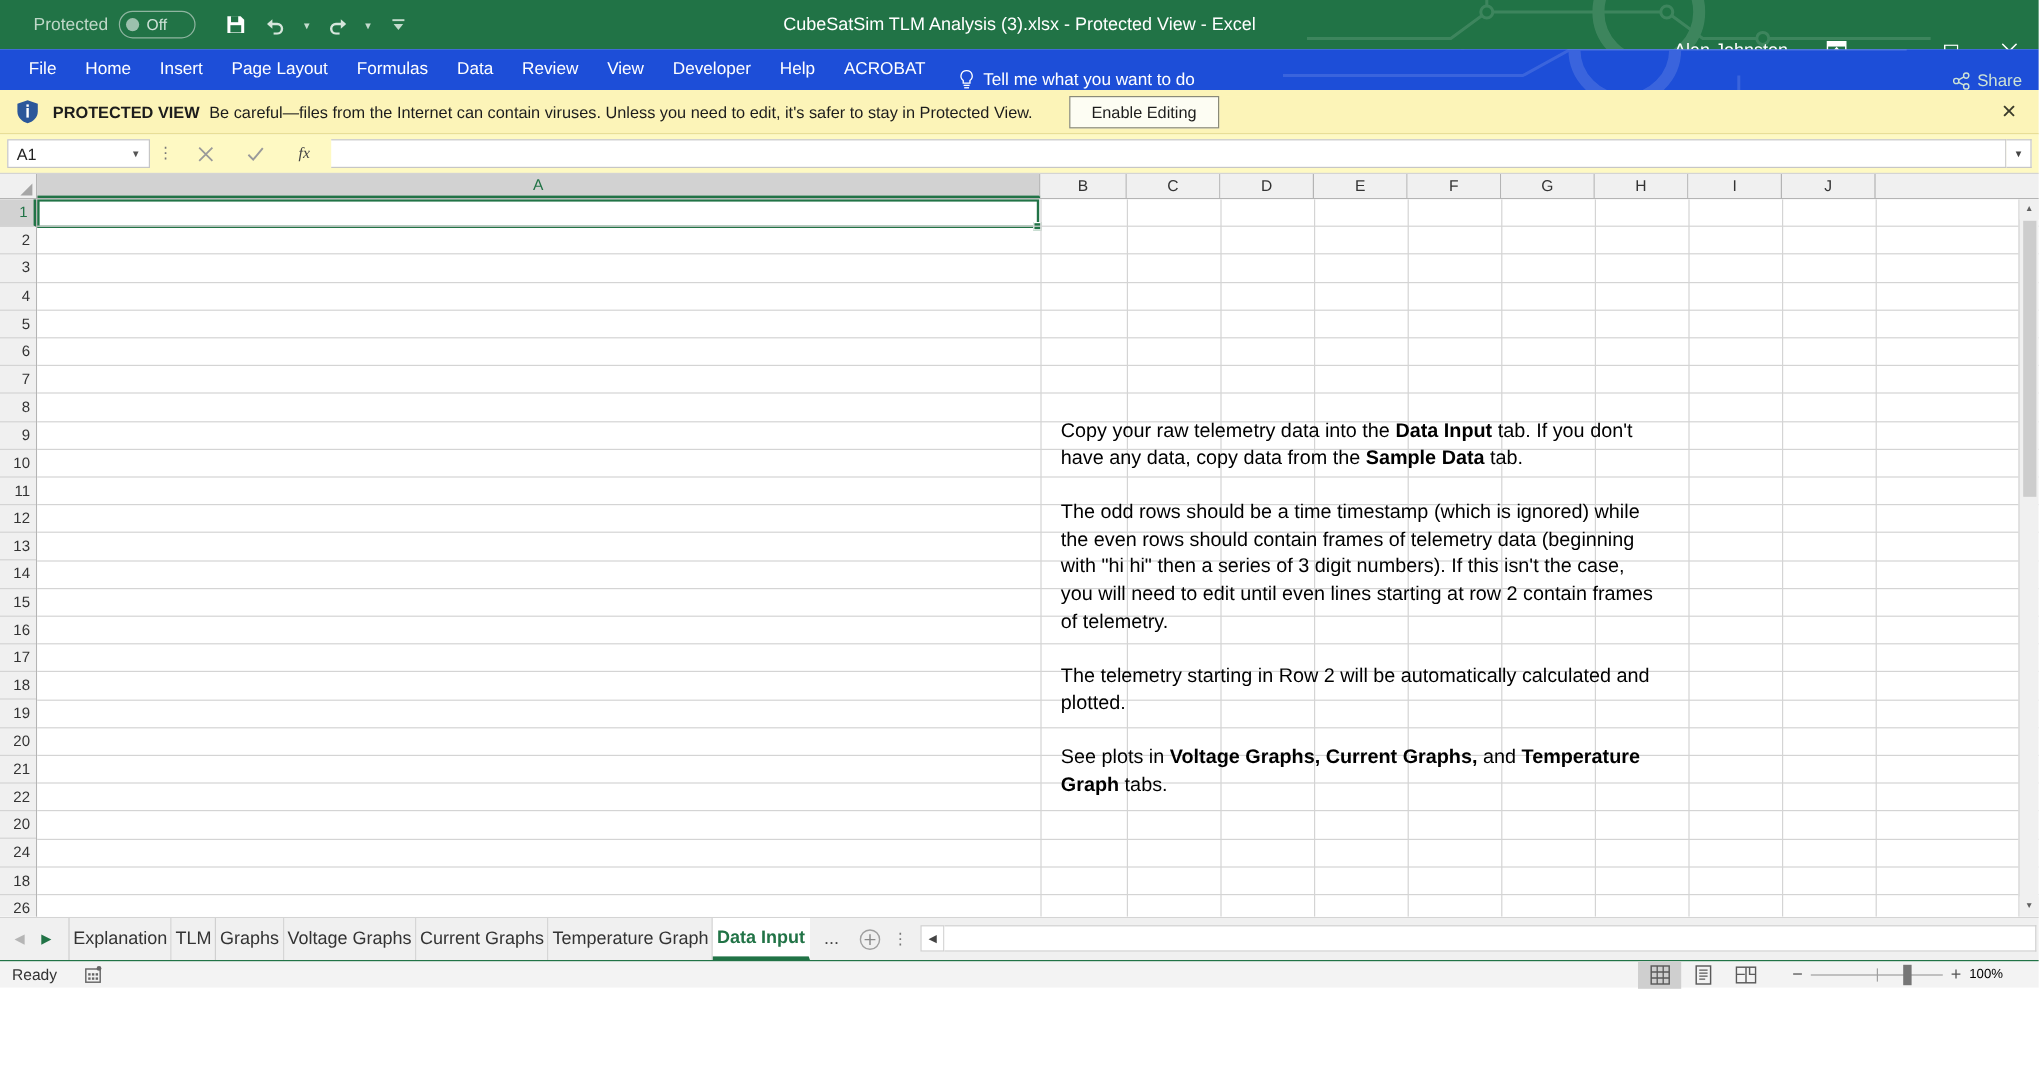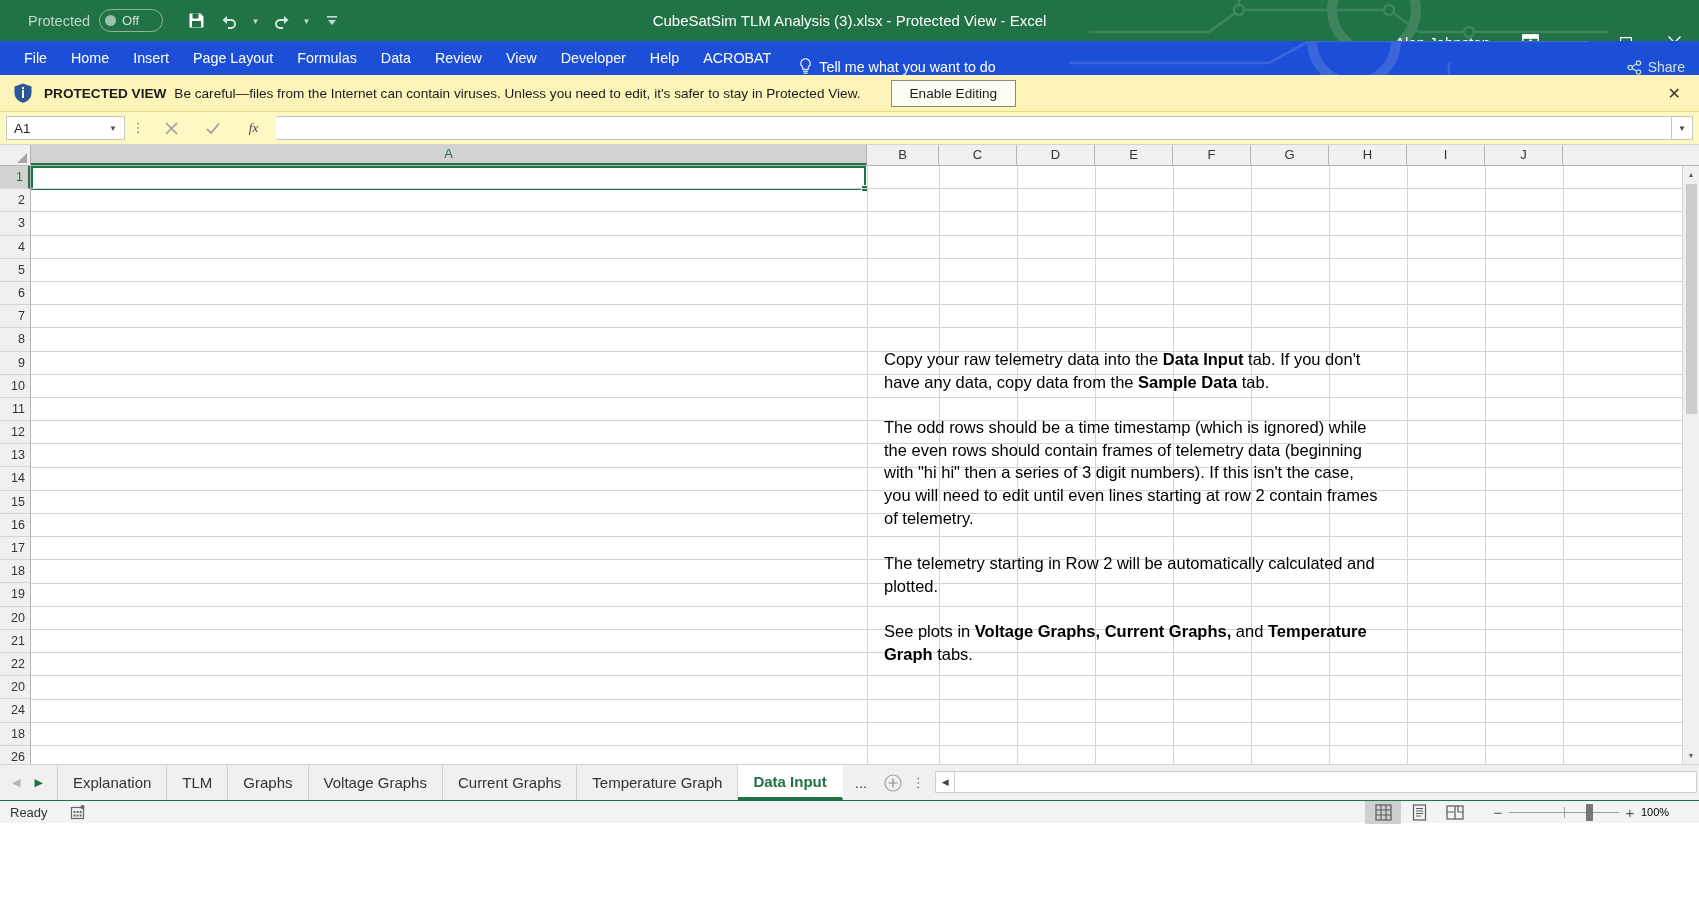--- a/index.html
+++ b/index.html
@@ -366,21 +366,21 @@
     display: flex;
     align-items: stretch;
     border-top: 1px solid #d4d4d4;
   }
   .tab-navs { display: flex; align-items: center; padding-left: 12px; gap: 14px; }
   .tab-nav { font-size: 11px; color: #b5b5b5; }
   .tab-nav.active { color: #217346; }
   .sheet-tabs { display: flex; align-items: stretch; margin-left: 14px; }
   .stab {
     display: flex; align-items: center;
-    padding: 0 15px;
+    padding: 0 3px;
     font-size: 15px;
     color: #333;
     border-right: 1px solid #d0d0d0;
     background: #f0f0f0;
     white-space: nowrap;
   }
   .stab.first { border-left: 1px solid #d0d0d0; }
   .stab.active {
     background: #ffffff;
     color: #217346;

